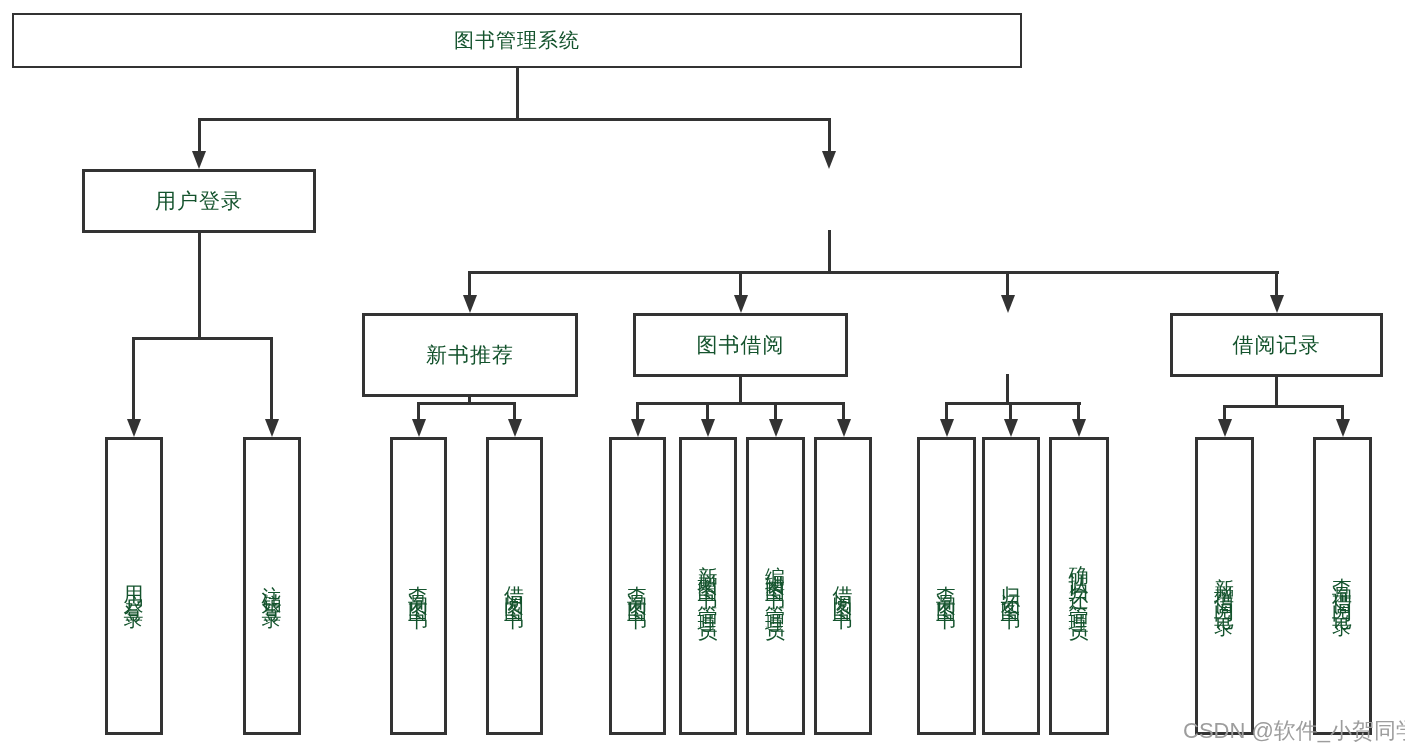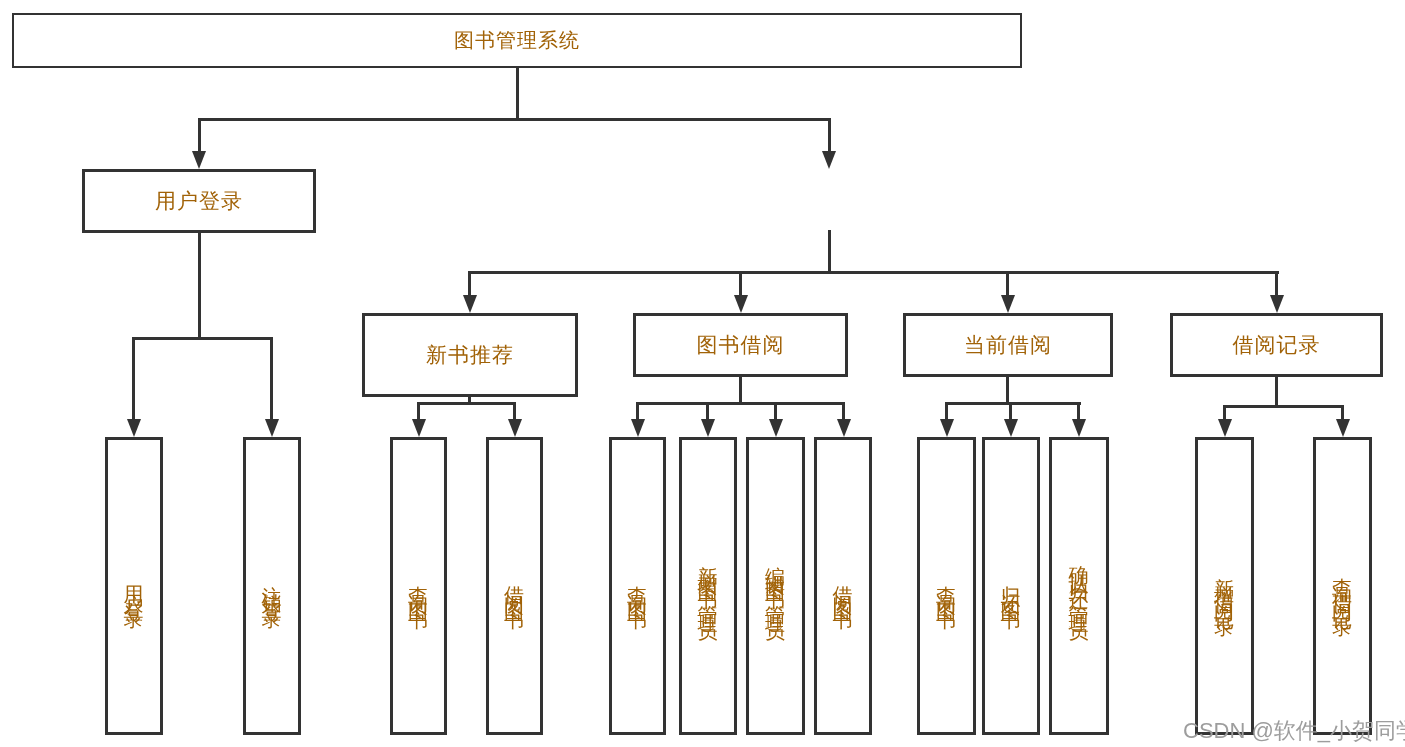--- a/index.html
+++ b/index.html
@@ -9,21 +9,21 @@
     background:#ffffff;
     font-family:"Liberation Sans","DejaVu Sans",sans-serif;
     overflow:hidden;
   }
   .box{
     position:absolute;
     background:#ffffff;
     border:3px solid #333333;
     box-sizing:border-box;
     display:flex;align-items:center;justify-content:center;
-    color:#a16207;
+    color:#14532d;
     font-size:21px;
     letter-spacing:1px;
     z-index:2;
   }
   .box.root{border-width:2px;font-size:20px;}
   .vbox{
     writing-mode:vertical-rl;
     text-orientation:mixed;
     font-size:20px;
     letter-spacing:8px;
@@ -57,23 +57,20 @@
 
   <div class="box" style="left:82px;top:169px;width:234px;height:64px;">
     <span>用户登录</span>
   </div>
 
   <div class="box" style="left:362px;top:313px;width:216px;height:84px;">
     <span>新书推荐</span>
   </div>
   <div class="box" style="left:633px;top:313px;width:215px;height:64px;">
     <span>图书借阅</span>
-  </div>
-  <div class="box" style="left:903px;top:313px;width:210px;height:64px;">
-    <span>当前借阅</span>
   </div>
   <div class="box" style="left:1170px;top:313px;width:213px;height:64px;">
     <span>借阅记录</span>
   </div>
 
   <div class="box vbox" style="left:105px;top:437px;width:58px;height:298px;">
     <span>用户登录</span>
   </div>
   <div class="box vbox" style="left:243px;top:437px;width:58px;height:298px;">
     <span>注销登录</span>

